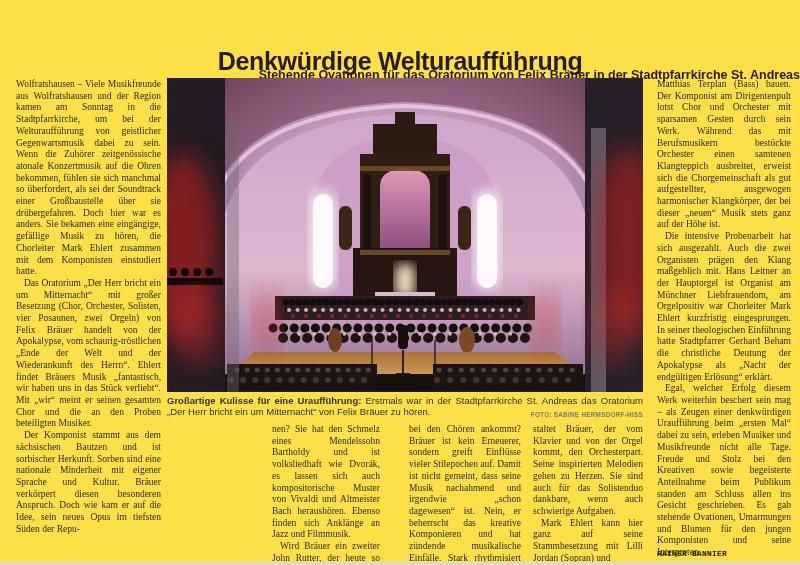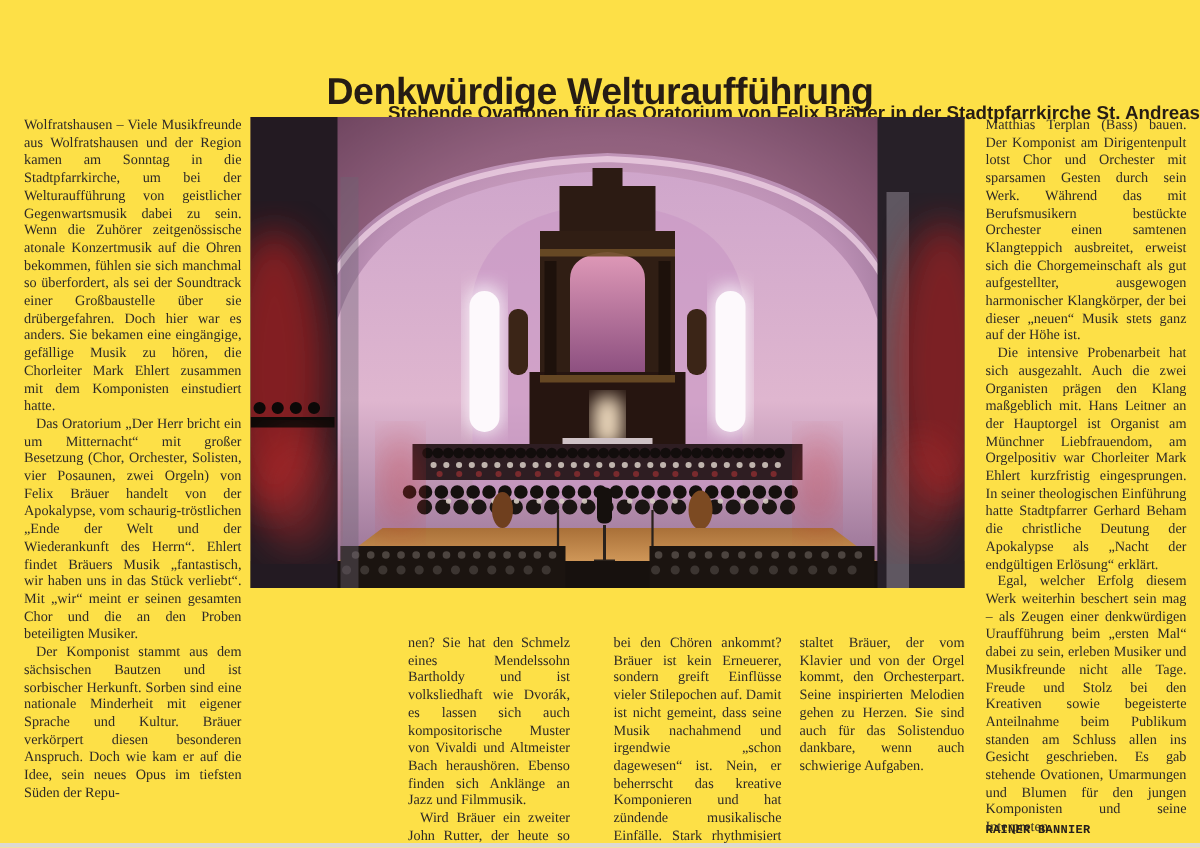--- a/index.html
+++ b/index.html
@@ -154,32 +154,37 @@
       <rect x="424" y="50" width="15" height="264" fill="#8e8590" opacity="0.55"></rect>
       <ellipse cx="16" cy="170" rx="34" ry="95" fill="#c22323" opacity="0.6" filter="url(#b12)"></ellipse>
       <ellipse cx="462" cy="165" rx="34" ry="95" fill="#c22323" opacity="0.55" filter="url(#b12)"></ellipse>
       <rect x="0" y="200" width="56" height="7" fill="#0d0907"></rect>
       <path d="M6,194 H50" stroke="#0c0807" stroke-width="8" stroke-dasharray="0.1 12" stroke-linecap="round"></path>
       <ellipse cx="30" cy="250" rx="26" ry="40" fill="#d23030" opacity="0.35" filter="url(#b12)"></ellipse>
       <ellipse cx="446" cy="250" rx="26" ry="40" fill="#d23030" opacity="0.3" filter="url(#b12)"></ellipse>
     </svg>
   </div>
 
+  <div class="caption">
+    <p style="margin:0"><span class="lead">Großartige Kulisse für eine Uraufführung:</span><span> Erstmals war in der Stadtpfarrkirche St. Andreas das Oratorium „Der Herr bricht ein um Mitternacht“ von Felix Bräuer zu hören.</span></p>
+    <div class="credit">FOTO: SABINE HERMSDORF-HISS</div>
+  </div>
 
   <div class="col" id="col2">
   </div>
   <div class="col" id="col3">
     <p>nen? Sie hat den Schmelz eines Mendelssohn Bartholdy und ist volksliedhaft wie Dvorák, es lassen sich auch kompositorische Muster von Vivaldi und Altmeister Bach heraushören. Ebenso finden sich Anklänge an Jazz und Filmmusik.</p>
     <p>Wird Bräuer ein zweiter John Rutter, der heute so gut</p>
   </div>
   <div class="col" id="col4">
     <p>bei den Chören ankommt? Bräuer ist kein Erneuerer, sondern greift Einflüsse vieler Stilepochen auf. Damit ist nicht gemeint, dass seine Musik nachahmend und irgendwie „schon dagewesen“ ist. Nein, er beherrscht das kreative Komponieren und hat zündende musikalische Einfälle. Stark rhythmisiert ge-</p>
   </div>
   <div class="col" id="col5">
     <p>staltet Bräuer, der vom Klavier und von der Orgel kommt, den Orchesterpart. Seine inspirierten Melodien gehen zu Herzen. Sie sind auch für das Solistenduo dankbare, wenn auch schwierige Aufgaben.</p>
+    <p>Mark Ehlert kann hier ganz auf seine Stammbesetzung mit Lilli Jordan (Sopran) und</p>
   </div>
 
   <div class="col" id="col6">
     <p>Matthias Terplan (Bass) bauen. Der Komponist am Dirigentenpult lotst Chor und Orchester mit sparsamen Gesten durch sein Werk. Während das mit Berufsmusikern bestückte Orchester einen samtenen Klangteppich ausbreitet, erweist sich die Chorgemeinschaft als gut aufgestellter, ausgewogen harmonischer Klangkörper, der bei dieser „neuen“ Musik stets ganz auf der Höhe ist.</p>
     <p>Die intensive Probenarbeit hat sich ausgezahlt. Auch die zwei Organisten prägen den Klang maßgeblich mit. Hans Leitner an der Hauptorgel ist Organist am Münchner Liebfrauendom, am Orgelpositiv war Chorleiter Mark Ehlert kurzfristig eingesprungen. In seiner theologischen Einführung hatte Stadtpfarrer Gerhard Beham die christliche Deutung der Apokalypse als „Nacht der endgültigen Erlösung“ erklärt.</p>
     <p>Egal, welcher Erfolg diesem Werk weiterhin beschert sein mag – als Zeugen einer denkwürdigen Uraufführung beim „ersten Mal“ dabei zu sein, erleben Musiker und Musikfreunde nicht alle Tage. Freude und Stolz bei den Kreativen sowie begeisterte Anteilnahme beim Publikum standen am Schluss allen ins Gesicht geschrieben. Es gab stehende Ovationen, Umarmungen und Blumen für den jungen Komponisten und seine Interpreten.</p>
     <div class="byline">RAINER BANNIER</div>
   </div>
 
   <div class="scan-edge"></div>

